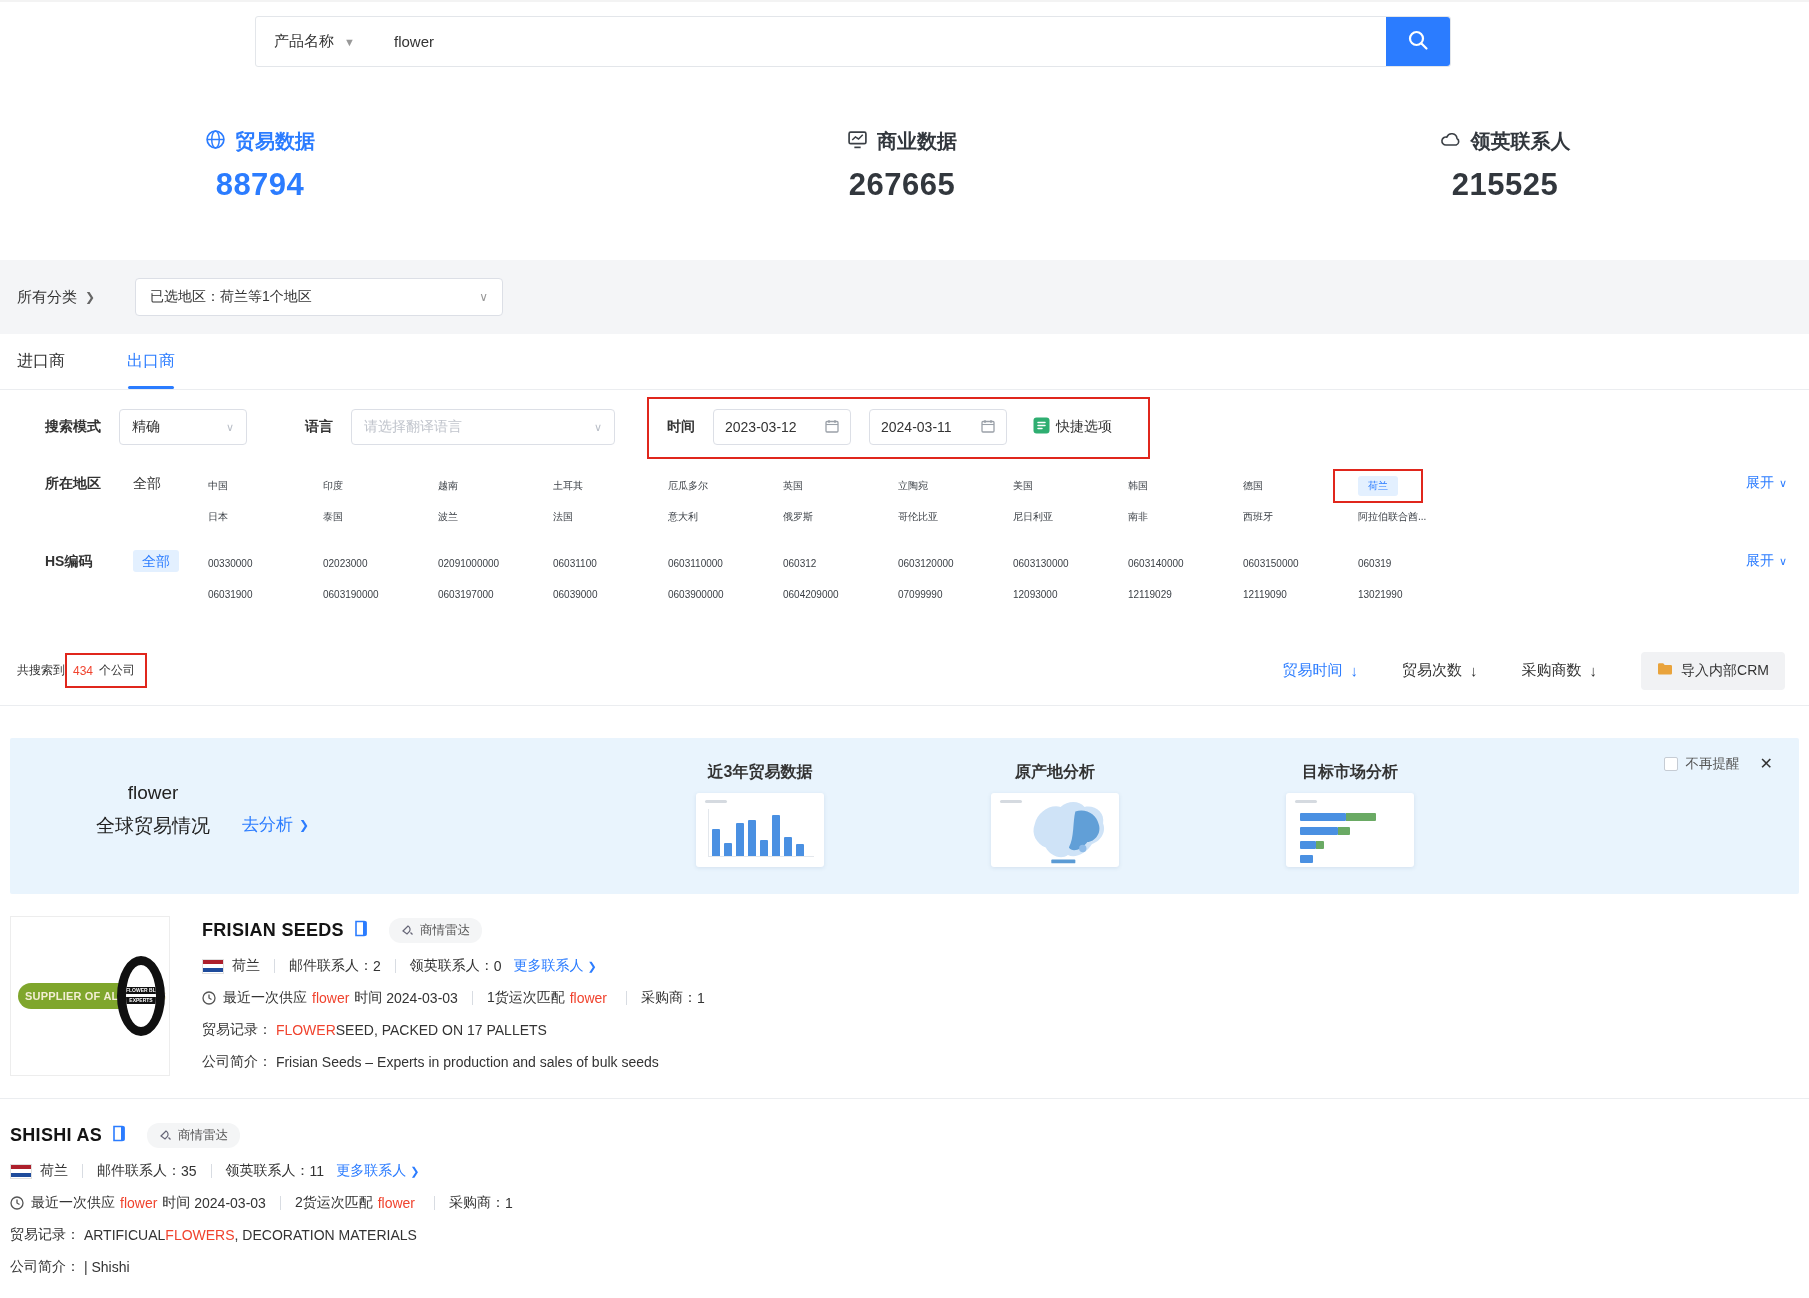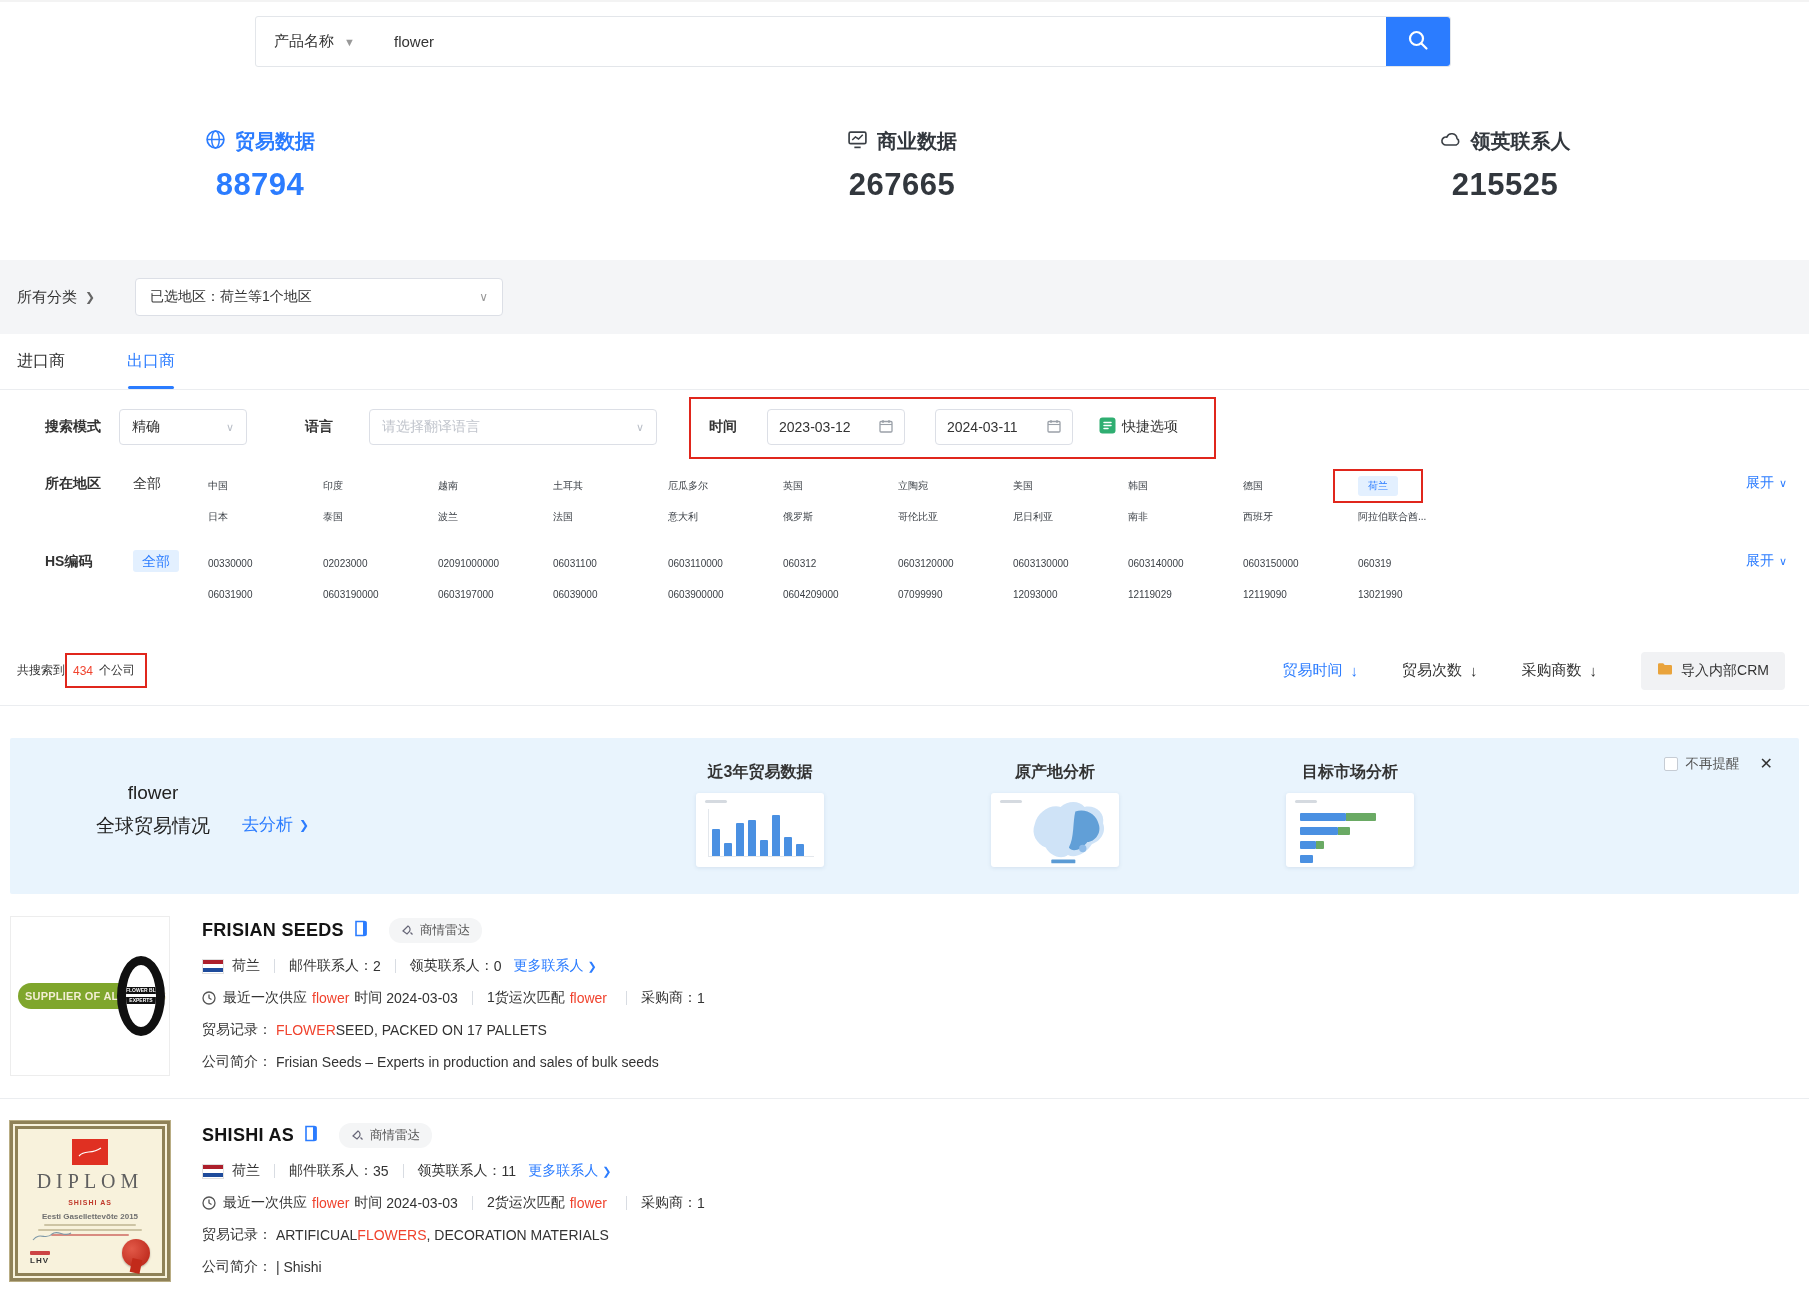--- a/index.html
+++ b/index.html
@@ -45,25 +45,25 @@
   
   .filters { padding:18px 0 10px 45px; position:relative; }
   .f-row1 { display:flex; align-items:center; height:38px; margin-bottom:24px; }
   .fl-label { font-size:14px; font-weight:700; color:#333; flex:none; }
   .select-box { height:36px; border:1px solid #dcdfe6; border-radius:4px; display:flex; align-items:center;
     justify-content:space-between; padding:0 12px; font-size:14px; color:#333; cursor:pointer; background:#fff; }
   .select-box .chev { color:#b9bec7; font-size:11px; margin-left:8px; }
   .placeholder { color:#c0c4cc; }
   .mode-select { width:128px; margin-left:18px; }
   .lang-label { margin-left:58px; }
-  .lang-select { width:288px; margin-left:36px; }
+  .lang-select { width:264px; margin-left:18px; }
   .time-group { margin-left:52px; display:flex; align-items:center; position:relative; }
   .date-box { width:138px; height:36px; border:1px solid #dcdfe6; border-radius:4px; display:flex;
     align-items:center; justify-content:space-between; padding:0 11px; font-size:14px; color:#333;
-    margin-left:30px; cursor:pointer; background:#fff; }
+    margin-left:18px; cursor:pointer; background:#fff; }
   .quick-opt { display:flex; align-items:center; gap:6px; margin-left:26px; font-size:14px; color:#333; cursor:pointer; }
 
   .annotation-box { position:absolute; border:2px solid #e0261c; pointer-events:none; z-index:6; }
   .time-annotation { left:-20px; right:-38px; top:-12px; bottom:-14px; }
 
   .f-chip-row { display:flex; margin-bottom:16px; position:relative; }
   .f-chip-row .fl-label { width:88px; padding-top:5px; }
   .all-chip { width:75px; padding-top:5px; font-size:14px; color:#333; cursor:pointer; flex:none; }
   .all-chip .hl { color:#2b7cff; background:#e3f0ff; padding:3px 9px; border-radius:3px; }
   .chip-col { flex:1; }
@@ -548,41 +548,20 @@
           <span> SEED, PACKED ON 17 PALLETS</span>
         </div>
         <div class="co-line">
           <span class="muted-label">公司简介：</span>&nbsp;
           <span>Frisian Seeds – Experts in production and sales of bulk seeds</span>
         </div>
       </div>
     </div>
 
     <div class="company-card">
-      <div class="logo-box logo2">
-        <div class="cert-badge">
-          <svg width="26" height="14" viewBox="0 0 26 14">
-              <path d="M2,11 C8,4 14,10 24,3" fill="none" stroke="#fff" stroke-width="1.2"></path>
-            </svg>
-        </div>
-        <div class="cert-title">DIPLOM</div>
-        <div class="cert-name">SHISHI AS</div>
-        <div class="cert-sub">Eesti Gasellettevõte 2015</div>
-        <div class="cert-line" style="width:92px"></div>
-        <div class="cert-line" style="width:104px"></div>
-        <div class="cert-line red" style="width:78px"></div>
-        <div class="cert-sign">
-          <svg width="40" height="14" viewBox="0 0 40 14">
-              <path d="M1,11 C8,2 14,12 20,5 C26,0 32,9 39,4" fill="none" stroke="#7d98a8" stroke-width="1.1"></path>
-            </svg>
-        </div>
-        <div class="cert-brand-red"></div>
-        <div class="cert-brand">LHV</div>
-        <div class="wax"></div>
-      </div>
       <div class="co-body">
         <div class="co-title-row">
           <span class="co-name">SHISHI AS</span>
           <span>
             <svg width="15" height="17" viewBox="0 0 15 17">
                 <path d="M2,1.5 h8 a2,2 0 0 1 2,2 v10 a2,2 0 0 1 -2,2 h-8 z" fill="none" stroke="#2b7cff" stroke-width="1.6"></path>
                 <path d="M9,1.5 h3.5 v14 h-3.5 z" fill="#2b7cff"></path>
               </svg>
           </span>
           <span class="radar-pill">

